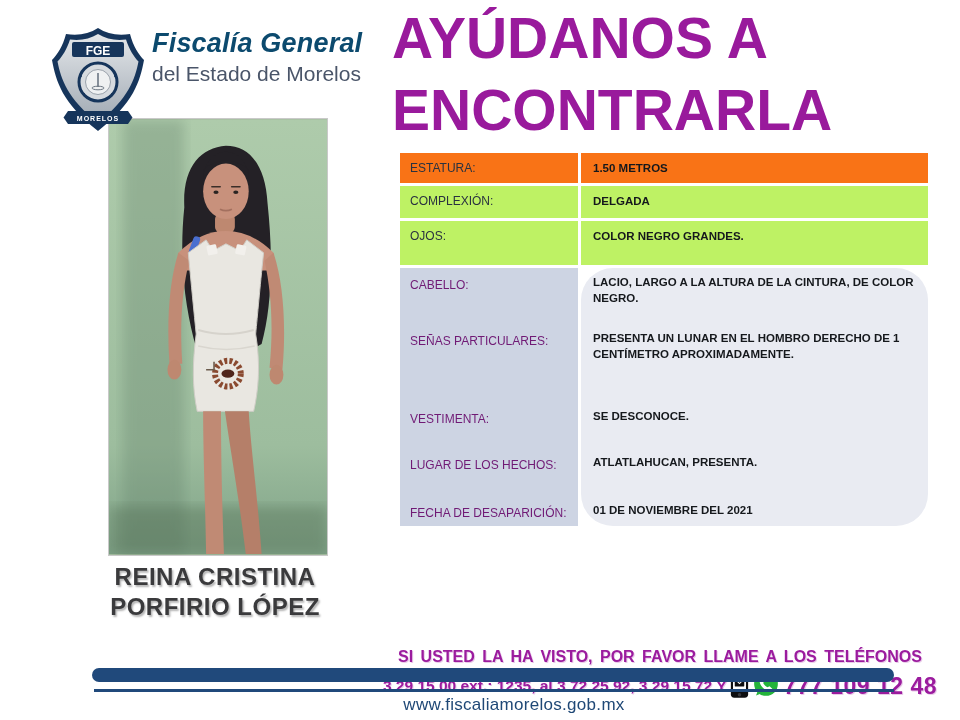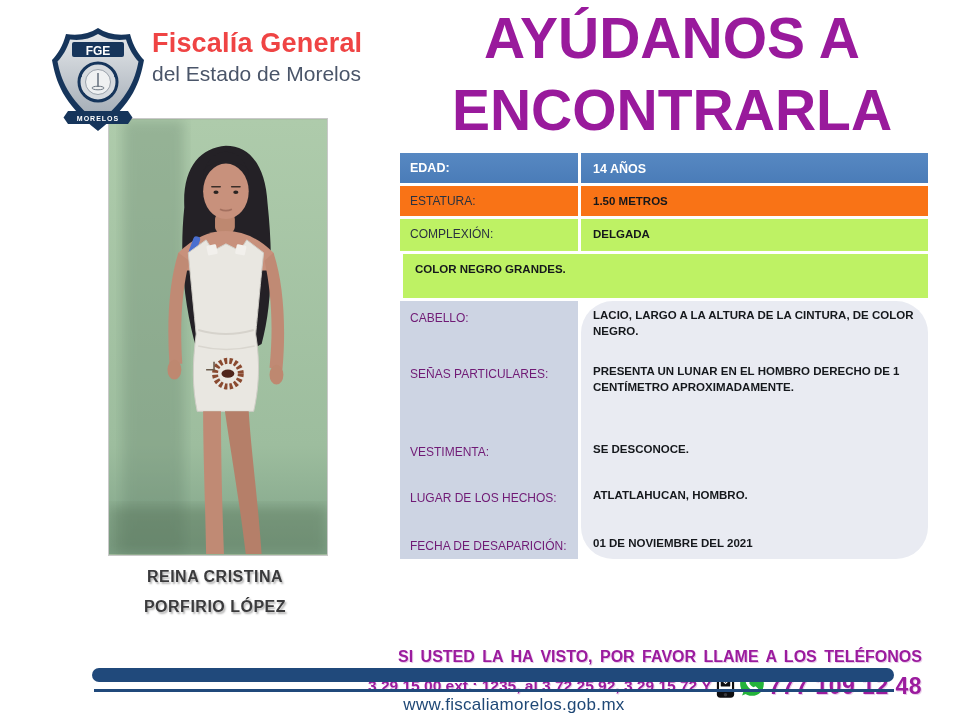--- a/index.html
+++ b/index.html
@@ -2,35 +2,35 @@
 <html><head>
 <meta charset="utf-8">
 <style>
   html,body{margin:0;padding:0;background:#e8e8e8;}
   #page{position:relative;width:960px;height:720px;background:#ffffff;overflow:hidden;
         font-family:"Liberation Sans", sans-serif;margin:0 auto;}
 
   
   .logo{position:absolute;left:48px;top:26px;width:100px;height:108px;z-index:5;}
   .org{position:absolute;left:152px;top:28px;}
-  .org-1{font-size:27px;font-weight:bold;color:#ef4444;letter-spacing:.2px;}
+  .org-1{font-size:27px;font-weight:bold;color:#0c4a6e;letter-spacing:.2px;font-style:italic;}
   .org-2{font-size:21px;color:#4A5569;margin-top:3px;}
 
   
   .photo{position:absolute;left:108px;top:118px;width:220px;height:438px;
          border:1px solid #c9c9c9;box-sizing:border-box;background:#A9C2A4;}
   .photo svg{display:block;width:100%;height:100%;}
 
   
   .name{position:absolute;left:50px;top:562px;width:330px;text-align:center;
-        font-size:16px;font-weight:bold;color:#3A3A3C;line-height:30px;letter-spacing:.5px;
+        font-size:24px;font-weight:bold;color:#3A3A3C;line-height:30px;letter-spacing:.5px;
         text-shadow:1.5px 1.5px 2px rgba(0,0,0,.30);}
 
   
-  .title{position:absolute;left:392px;top:2px;width:560px;text-align:center;
+  .title{position:absolute;left:392px;top:2px;width:560px;
          font-weight:bold;font-size:57px;line-height:72px;color:#991A9C;}
 
   
   .table{position:absolute;left:400px;top:153px;width:528px;}
   .trow{display:flex;margin-bottom:3px;}
   .tl{width:178px;box-sizing:border-box;padding:8px 6px 0 10px;color:#2A3240;font-size:12px;}
   .tv{flex:1;margin-left:3px;box-sizing:border-box;padding:8px 6px 0 12px;
       font-weight:bold;color:#15181C;font-size:11.5px;line-height:1.35;}
   .h30{height:30px}.h32{height:32px}.h44{height:44px}
   .trow.head .tl,.trow.head .tv{background:linear-gradient(#5788C2,#4A7CB8);color:#fff;
@@ -41,21 +41,21 @@
   .block .col-r{flex:1;margin-left:3px;background:#E9EBF2;border-radius:32px;}
   .bl{box-sizing:border-box;padding:10px 6px 0 10px;color:#701a75;font-size:12px;}
   .bv{box-sizing:border-box;padding:7px 6px 0 12px;font-weight:bold;color:#15181C;
       font-size:11.5px;line-height:1.35;}
   .bh1{height:56px}.bh2{height:78px}.bh3{height:46px}.bh4{height:48px}.bh5{height:30px}
 
   
   .contact{position:absolute;left:368px;top:648px;width:584px;text-align:center;
            color:#9B1B9E;font-weight:bold;}
   .c1{font-size:16px;word-spacing:3px;text-shadow:1px 1px 0 rgba(205,140,205,.45);}
-  .c2{margin-top:3px;display:flex;justify-content:flex-start;align-items:center;gap:4px;
+  .c2{margin-top:3px;display:flex;justify-content:center;align-items:center;gap:4px;
       font-size:15.5px;text-shadow:1px 1px 0 rgba(205,140,205,.45);}
   .c2 .big{font-size:23px;letter-spacing:.5px;}
   .icn{display:inline-block;}
 
   
   .bar{position:absolute;left:92px;top:668px;width:802px;height:14px;background:#20497B;border-radius:7px;}
   .rule{position:absolute;left:94px;top:689px;width:800px;height:3px;background:#20497B;}
   .site{position:absolute;left:60px;top:695px;width:908px;text-align:center;
         font-size:17px;color:#1F4876;letter-spacing:.3px;}
 </style>
@@ -149,48 +149,45 @@
     <div>REINA CRISTINA</div>
     <div>PORFIRIO LÓPEZ</div>
   </div>
 
   <div class="title">
     <div>AYÚDANOS A</div>
     <div>ENCONTRARLA</div>
   </div>
 
   <div class="table">
-    <div class="trow head h30">
-      <div class="tl">EDAD:</div>
-      <div class="tv">14 AÑOS</div>
-    </div>
     <div class="trow h30">
       <div class="tl dark">ESTATURA:</div>
       <div class="tv dark">1.50 METROS</div>
     </div>
     <div class="trow h32">
       <div class="tl light">COMPLEXIÓN:</div>
       <div class="tv light">DELGADA</div>
     </div>
     <div class="trow h44">
+      <div class="tl light">OJOS:</div>
       <div class="tv light">COLOR NEGRO GRANDES.</div>
     </div>
     <div class="block">
       <div class="col-l">
         <div class="bl bh1">CABELLO:</div>
         <div class="bl bh2">SEÑAS PARTICULARES:</div>
         <div class="bl bh3">VESTIMENTA:</div>
         <div class="bl bh4">LUGAR DE LOS HECHOS:</div>
         <div class="bl bh5">FECHA DE DESAPARICIÓN:</div>
       </div>
       <div class="col-r">
         <div class="bv bh1">LACIO, LARGO A LA ALTURA DE LA CINTURA, DE COLOR NEGRO.</div>
         <div class="bv bh2">PRESENTA UN LUNAR EN EL HOMBRO DERECHO DE 1 CENTÍMETRO APROXIMADAMENTE.</div>
         <div class="bv bh3">SE DESCONOCE.</div>
-        <div class="bv bh4">ATLATLAHUCAN, HOMBRO.</div>
+        <div class="bv bh4">ATLATLAHUCAN, PRESENTA.</div>
         <div class="bv bh5">01 DE NOVIEMBRE DEL 2021</div>
       </div>
     </div>
   </div>
 
   <div class="contact">
     <div class="c1">SI USTED LA HA VISTO, POR FAVOR LLAME A LOS TELÉFONOS</div>
     <div class="c2">
       <span>3 29 15 00 ext.: 1235, al 3 72 25 92,  3 29 15 72 Y</span>
       <span class="icn">

